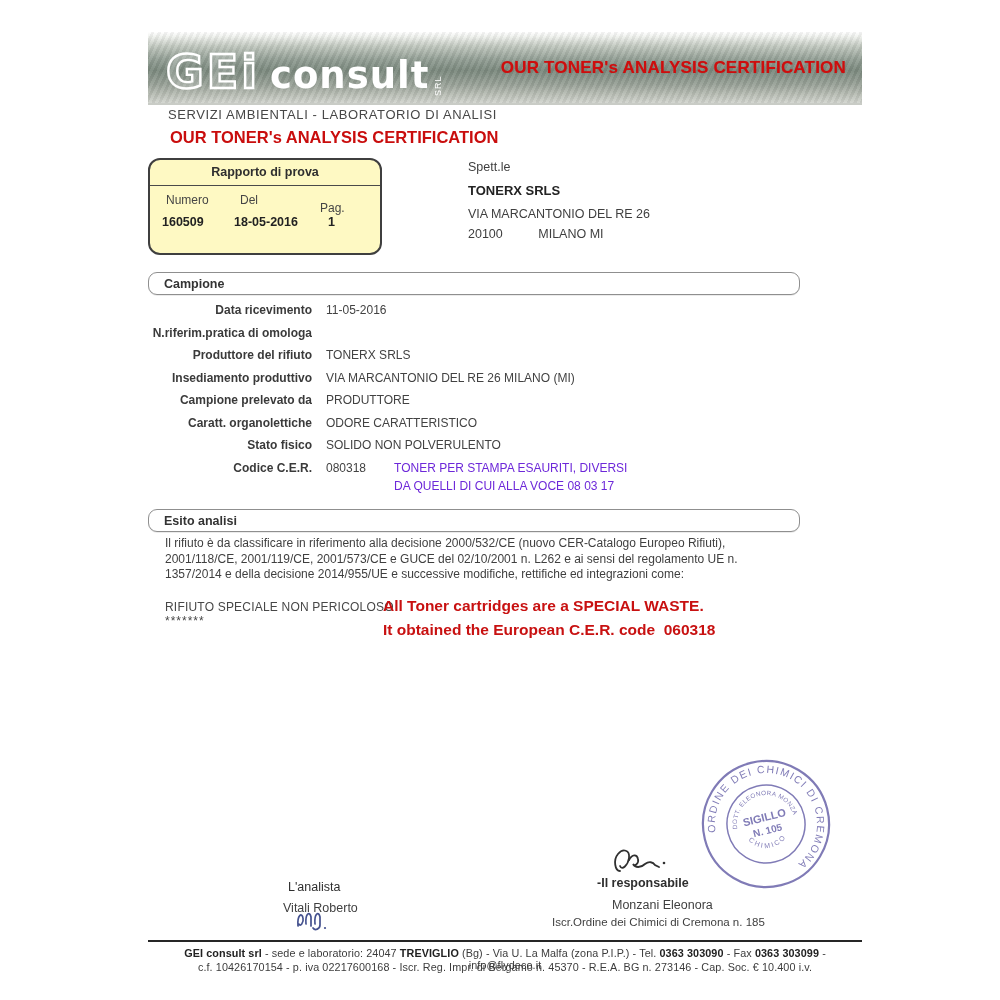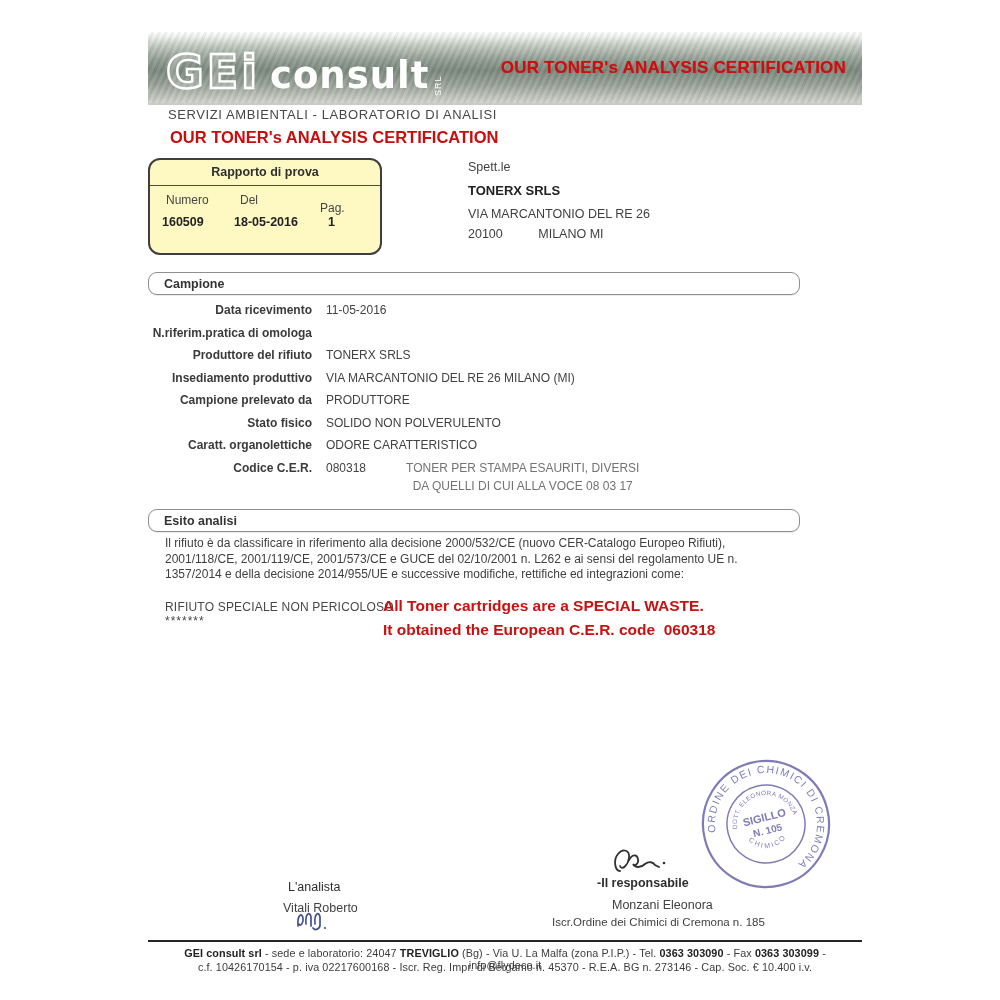--- a/index.html
+++ b/index.html
@@ -67,21 +67,21 @@
   }
   [data-name="campione-section-header"]{left:148px;top:272px;}
   [data-name="esito-section-header"]{left:148px;top:509px;}
 
   
   [data-name="campione-fields"]{left:150px;top:303px;width:650px;}
   .frow{display:flex;margin-bottom:8px;line-height:14.5px;}
   .flabel{width:162px;text-align:right;font-weight:bold;font-size:12px;color:#3a3a3a;flex:0 0 162px;}
   .fvalue{margin-left:14px;font-size:12px;color:#424242;}
   [data-name="cer-code"]{margin-left:14px;font-size:12px;color:#424242;}
-  [data-name="cer-description"]{margin-left:40px;font-size:12px;color:#737373;text-align:center;}
+  [data-name="cer-description"]{margin-left:28px;font-size:12px;color:#6d28d9;}
   [data-name="cer-description"] div{margin-bottom:4px;}
 
   
   [data-name="esito-paragraph"]{left:165px;top:536px;width:632px;font-size:12px;line-height:15.5px;color:#3f3f3f;}
   [data-name="waste-classification"]{left:165px;top:600px;font-size:12px;color:#474747;letter-spacing:.2px;}
   [data-name="classification-asterisks"]{left:165px;top:614px;font-size:12px;color:#474747;letter-spacing:1px;}
   [data-name="red-note"]{left:383px;top:594px;}
   [data-name="red-note"] div{font-size:15.5px;font-weight:bold;color:#c81111;line-height:24px;white-space:pre;}
 
   
@@ -160,26 +160,26 @@
   </div>
   <div class="frow" data-name="field-row">
     <span class="flabel" data-name="field-label">Insediamento produttivo</span>
     <span class="fvalue" data-name="field-value">VIA MARCANTONIO DEL RE 26 MILANO (MI)</span>
   </div>
   <div class="frow" data-name="field-row">
     <span class="flabel" data-name="field-label">Campione prelevato da</span>
     <span class="fvalue" data-name="field-value">PRODUTTORE</span>
   </div>
   <div class="frow" data-name="field-row">
+    <span class="flabel" data-name="field-label">Caratt. organolettiche</span>
+    <span class="fvalue" data-name="field-value">ODORE CARATTERISTICO</span>
+  </div>
+  <div class="frow" data-name="field-row">
     <span class="flabel" data-name="field-label">Stato fisico</span>
     <span class="fvalue" data-name="field-value">SOLIDO NON POLVERULENTO</span>
-  </div>
-  <div class="frow" data-name="field-row">
-    <span class="flabel" data-name="field-label">Caratt. organolettiche</span>
-    <span class="fvalue" data-name="field-value">ODORE CARATTERISTICO</span>
   </div>
   <div class="frow" data-name="cer-row">
     <span class="flabel" data-name="cer-label">Codice C.E.R.</span>
     <span data-name="cer-code">080318</span>
     <span data-name="cer-description">
       <div data-name="cer-description-line1">TONER PER STAMPA ESAURITI, DIVERSI</div>
       <div data-name="cer-description-line2">DA QUELLI DI CUI ALLA VOCE 08 03 17</div>
     </span>
   </div>
 </div>

